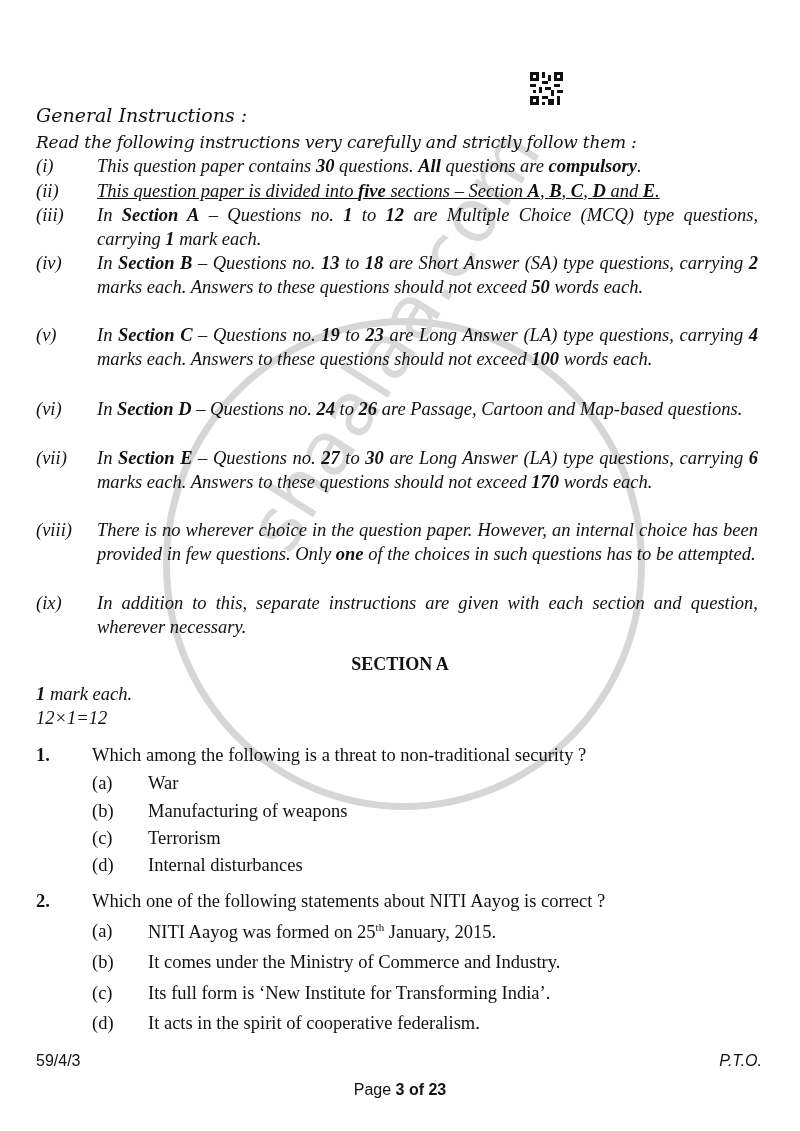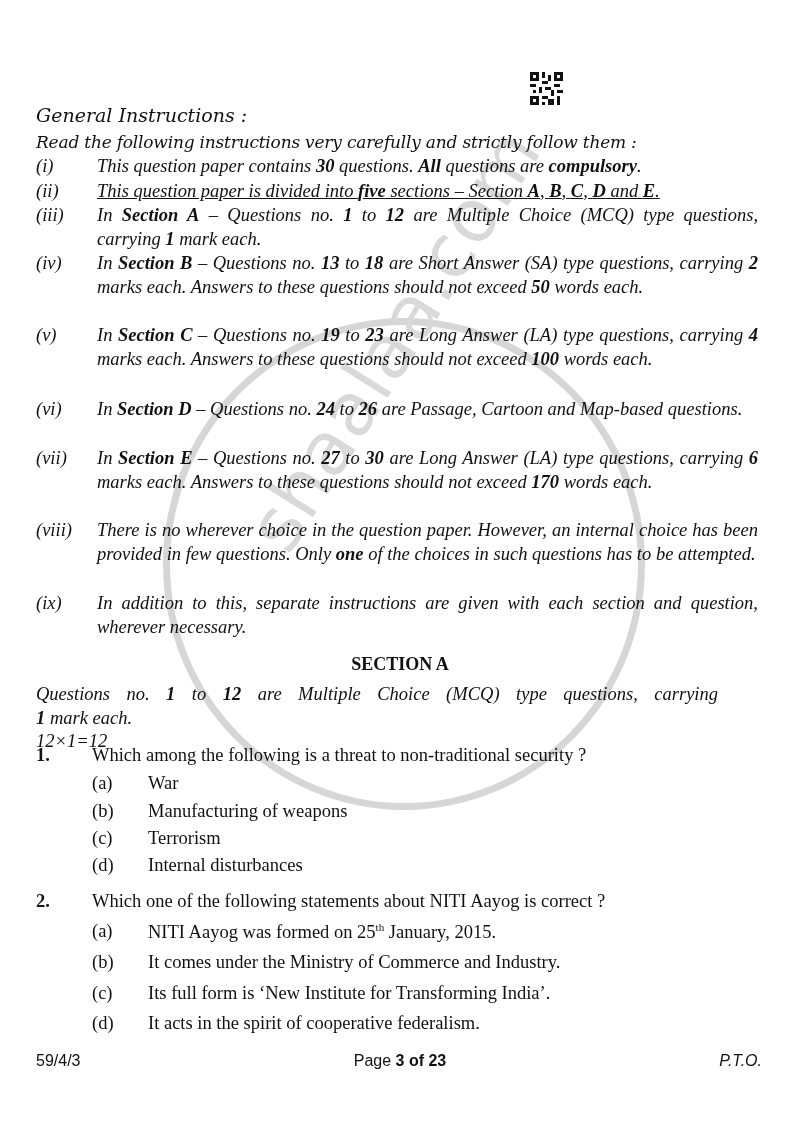--- a/index.html
+++ b/index.html
@@ -37,21 +37,21 @@
     .q { position: absolute; left: 36px; width: 730px; font-family: "Liberation Serif", serif; font-size: 18.5px; }
     .q .qnum { position: absolute; left: 0; top: 0; font-weight: bold; }
     .q .qtext { position: absolute; left: 56px; top: 0; white-space: nowrap; }
     .opt { position: absolute; left: 92px; font-family: "Liberation Serif", serif; font-size: 18.5px; white-space: nowrap; }
     .opt .olabel { position: absolute; left: 0; }
     .opt .otext { position: absolute; left: 56px; }
     sup { font-size: 11px; vertical-align: 7px; }
 
     .footer { position: absolute; top: 1052px; left: 0; width: 800px; font-family: "Liberation Sans", sans-serif; font-size: 16px; }
     .footer .code { position: absolute; left: 36px; }
-    .footer .pageno { position: absolute; left: 0; width: 800px; text-align: center; }
+    .footer .pageno { position: absolute; left: 0; width: 800px; text-align: center; margin-top: 29px; }
     .footer .pto { position: absolute; right: 38px; font-style: italic; text-align: right; }
     .visit { position: absolute; left: 20px; top: 1094px; font-family: "Liberation Sans", sans-serif; font-size: 17.5px; }
   </style>
 </head>
 <body>
 
 <div class="page">
 
   <svg class="qr" viewBox="0 0 11 11" shape-rendering="crispEdges">
     <rect x="0" y="0" width="11" height="11" fill="#fff"></rect>
@@ -117,21 +117,20 @@
         <div class="txt"><span>There is no wherever choice in the question paper. However, an internal choice has been provided in few questions. Only </span><b>one</b><span> of the choices in such questions has to be attempted.</span></div>
       </div>
       <div class="inst" style="top: 592px;">
         <span class="num">(ix)</span>
         <div class="txt"><span>In addition to this, separate instructions are given with each section and question, wherever necessary.</span></div>
       </div>
     </div>
 
   <div class="sec-head">SECTION A</div>
   <div class="sec-desc">
-    <div class="line1" id="sec-line1"><span>Questions no. </span><b>1</b><span> to </span><b>12</b><span> are Multiple Choice (MCQ) type questions, carrying</span></div>
     <div class="line2">
       <span id="sec-line2"><b>1</b><span> mark each.</span></span>
       <span>12×1=12</span>
     </div>
   </div>
 
   <div class="q" style="top:745px;">
     <span class="qnum">1.</span>
     <span class="qtext">Which among the following is a threat to non-traditional security ?</span>
   </div>

